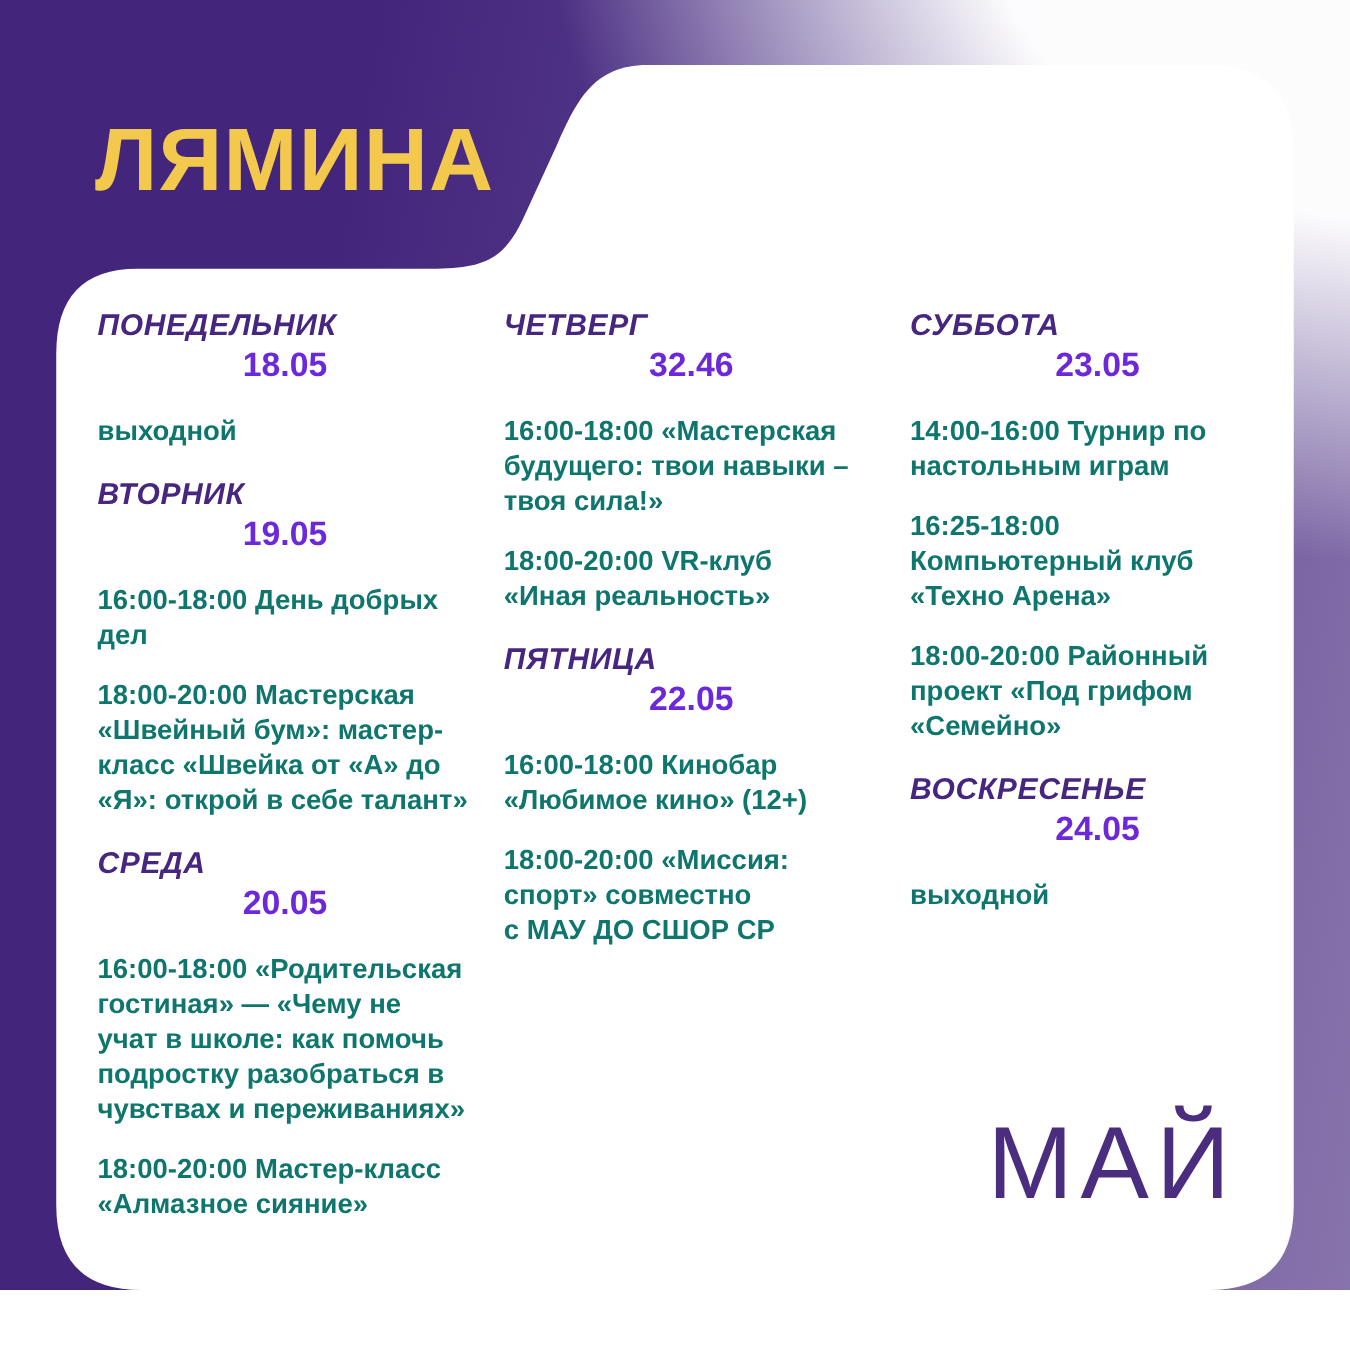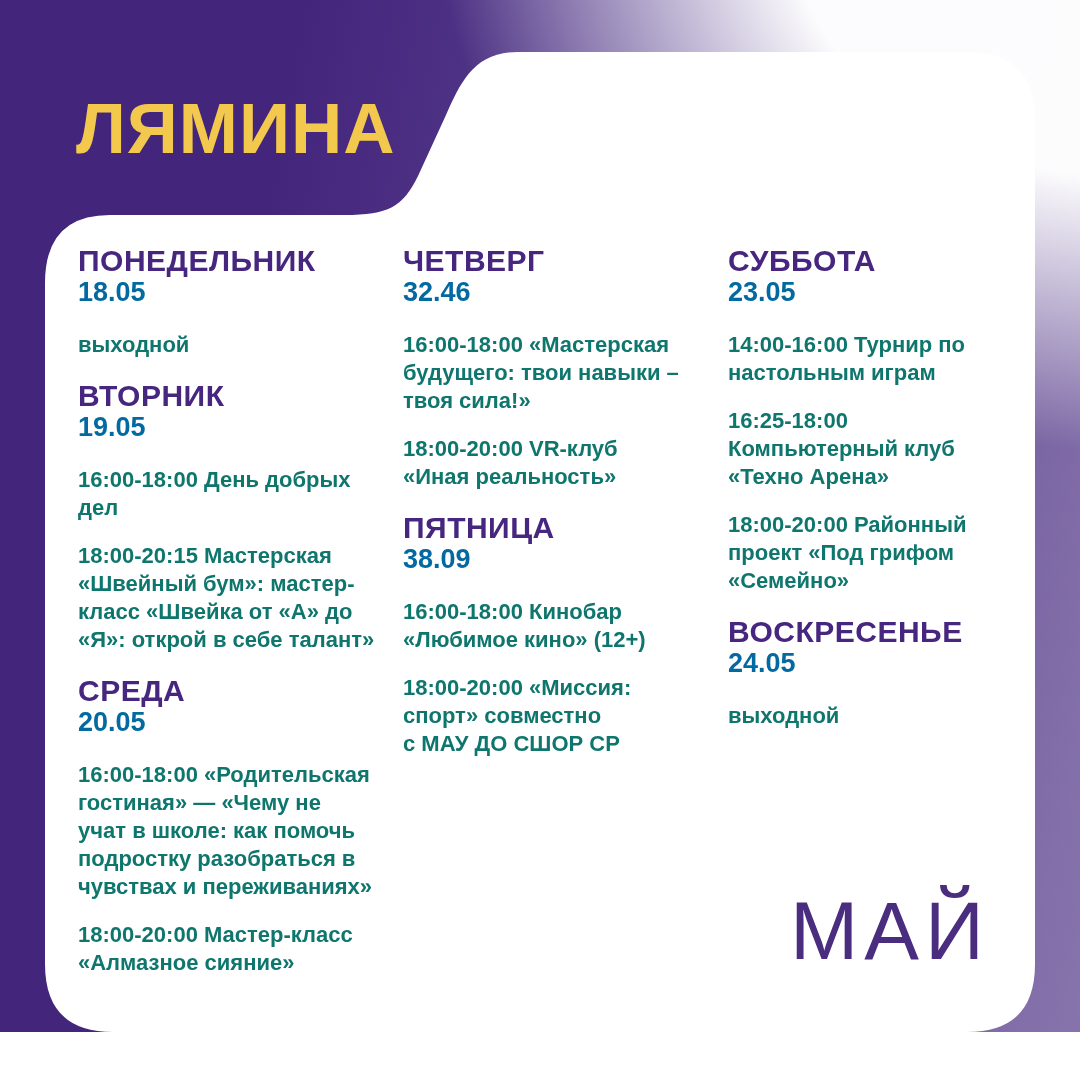--- a/index.html
+++ b/index.html
@@ -43,32 +43,34 @@
     position: absolute;
     left: 78px;
     top: 244px;
     display: grid;
     grid-template-columns: repeat(3, 300px);
     column-gap: 25px;
   }
   .day + .day { margin-top: 10px; }
   .day-name {
     margin: 0;
-    font-size: 30px;
+    font-size: 24px;
     line-height: 33px;
     font-weight: 700;
     letter-spacing: 0.5px;
     color: #46267E;
+    font-style: italic;
   }
   .day-date {
     margin: 0 0 24px 0;
     font-size: 27px;
     line-height: 30px;
     font-weight: 700;
-    color: #0369a1;
+    color: #6d28d9;
+    text-align: center;
   }
   .event {
     margin: 0 0 20px 0;
     font-size: 22px;
     line-height: 28px;
     font-weight: 700;
     color: #0f766e;
     white-space: pre-line;
   }
   .month {
@@ -103,21 +105,21 @@
       <section class="day">
         <h2 class="day-name">ПОНЕДЕЛЬНИК</h2>
         <div class="day-date">18.05</div>
         <p class="event">выходной</p>
       </section>
       <section class="day">
         <h2 class="day-name">ВТОРНИК</h2>
         <div class="day-date">19.05</div>
         <p class="event">16:00-18:00 День добрых
 дел</p>
-        <p class="event">18:00-20:15 Мастерская
+        <p class="event">18:00-20:00 Мастерская
 «Швейный бум»: мастер-
 класс «Швейка от «А» до
 «Я»: открой в себе талант»</p>
       </section>
       <section class="day">
         <h2 class="day-name">СРЕДА</h2>
         <div class="day-date">20.05</div>
         <p class="event">16:00-18:00 «Родительская
 гостиная» — «Чему не
 учат в школе: как помочь
@@ -133,21 +135,21 @@
         <h2 class="day-name">ЧЕТВЕРГ</h2>
         <div class="day-date">32.46</div>
         <p class="event">16:00-18:00 «Мастерская
 будущего: твои навыки –
 твоя сила!»</p>
         <p class="event">18:00-20:00 VR-клуб
 «Иная реальность»</p>
       </section>
       <section class="day">
         <h2 class="day-name">ПЯТНИЦА</h2>
-        <div class="day-date">38.09</div>
+        <div class="day-date">22.05</div>
         <p class="event">16:00-18:00 Кинобар
 «Любимое кино» (12+)</p>
         <p class="event">18:00-20:00 «Миссия:
 спорт» совместно
 с МАУ ДО СШОР СР</p>
       </section>
     </div>
 
     <div class="col">
       <section class="day">

